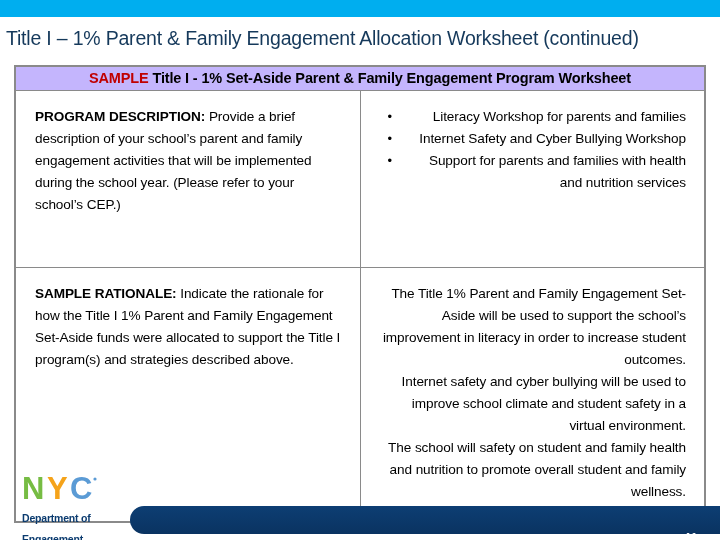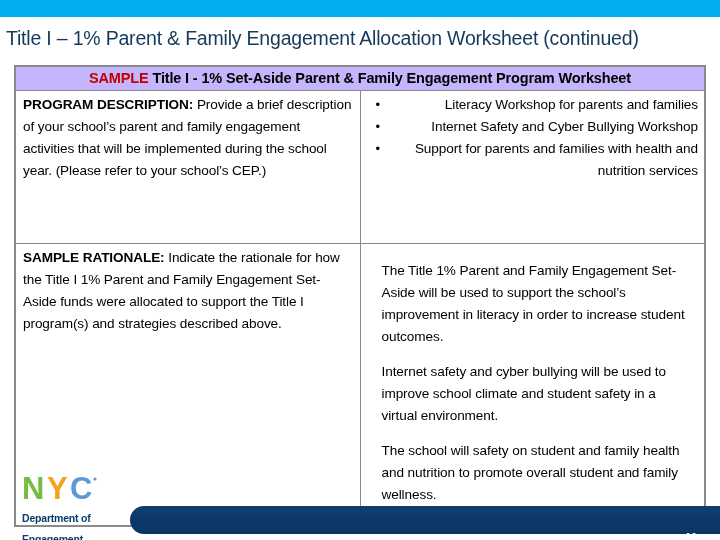--- a/index.html
+++ b/index.html
@@ -59,21 +59,21 @@
     box-sizing: border-box;
   }
   .worksheet table {
     border-collapse: collapse;
     width: 100%;
     table-layout: fixed;
   }
   .worksheet td {
     border: 1.25px solid #8a8a8a;
     vertical-align: top;
-    padding: 0;
+    padding: 12px;
   }
 
   .hdr-cell {
     background: #c4b5fd;
     text-align: center;
     padding: 3px 4px 4px 4px !important;
     font-size: 14.5px;
     font-weight: bold;
     color: #000000;
     letter-spacing: -0.15px;
@@ -122,24 +122,25 @@
   ul.bullets li::before {
     content: "\2022";
     position: absolute;
     left: 7px;
     top: 0;
     font-size: 13px;
     line-height: 22px;
   }
 
   .para {
-    margin: 13px;
+    margin: 0;
     font-size: 13.6px;
     line-height: 22px;
     letter-spacing: -0.1px;
+    text-align: right;
   }
 
   
   .footer-bar {
     position: absolute;
     left: 130px;
     top: 506px;
     width: 590px;
     height: 28px;
     background: #0B3B6F;

